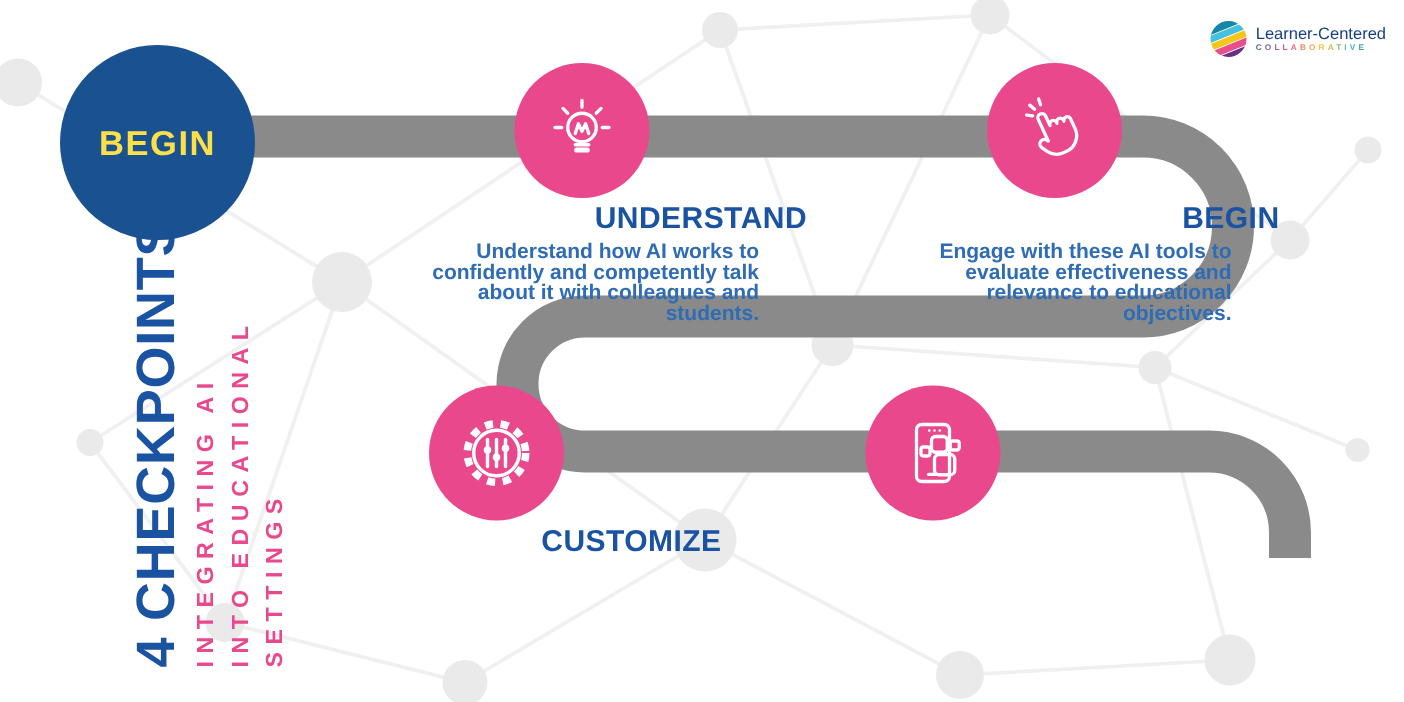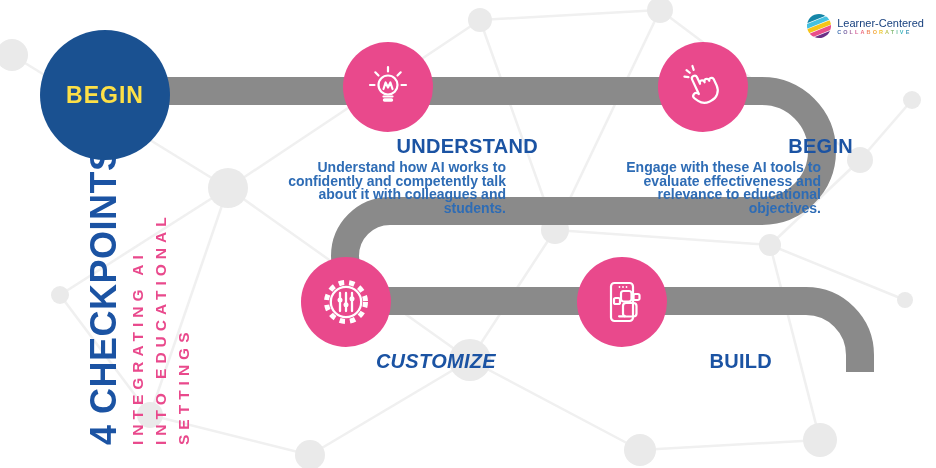--- a/index.html
+++ b/index.html
@@ -19,21 +19,21 @@
   .road path{stroke:var(--path-gray);stroke-width:28;fill:none;}
 
   .terminal{position:absolute;z-index:3;border-radius:50%;background:var(--navy);
     display:flex;align-items:center;justify-content:center;color:#fde047;font-weight:700;}
   #begin-circle{left:40px;top:30px;width:130px;height:130px;font-size:23px;letter-spacing:1px;}
   #iterate-circle{left:787px;top:329px;width:110px;height:110px;font-size:21px;letter-spacing:.5px;}
 
   .cp{position:absolute;width:300px;text-align:right;z-index:2;}
   #cp-understand{left:238px;top:42px;}
   #cp-engage{left:553px;top:42px;}
-  #cp-customize{left:196px;top:257px;font-style:italic;}
+  #cp-customize{left:181px;top:257px;}
   #cp-build{left:472px;top:257px;}
   .cp-circle{width:90px;height:90px;border-radius:50%;background:var(--pink);
     margin:0 auto;display:flex;align-items:center;justify-content:center;}
   .cp-circle svg{stroke:#fff;fill:none;stroke-linecap:round;stroke-linejoin:round;}
   .cp-title{margin-top:3px;font-size:20px;font-weight:700;color:var(--heading-blue);letter-spacing:.3px;}
   .cp-desc{margin:3px auto 0;width:236px;font-size:14px;line-height:13.5px;color:var(--body-blue);font-weight:600;}
 
   .vertical-title{position:absolute;left:84px;top:445px;width:297px;
     transform:rotate(-90deg);transform-origin:0 0;z-index:2;}
   .vt-main{font-size:36px;font-weight:800;color:var(--heading-blue);letter-spacing:.5px;line-height:40px;white-space:nowrap;}
@@ -153,21 +153,20 @@
         <circle cx="-2.5" cy="-15" r="0.9" fill="#fff" stroke="none"></circle>
         <circle cx="1" cy="-15" r="0.9" fill="#fff" stroke="none"></circle>
         <circle cx="4.5" cy="-15" r="0.9" fill="#fff" stroke="none"></circle>
         <rect x="-4" y="13.2" width="8" height="2.2" rx="1.1" fill="#fff" stroke="none"></rect>
         <rect x="-1" y="-11" width="10.5" height="10.5" rx="2.5"></rect>
         <rect x="11.5" y="-8" width="6" height="6" rx="1.6"></rect>
         <rect x="-8" y="-4" width="6" height="6" rx="1.6"></rect>
         <rect x="1" y="1" width="13.5" height="13.5" rx="3"></rect>
       </svg>
     </div>
-    <div class="cp-title">BUILD</div>
   </div>
 
   <div class="logo">
     <svg width="26" height="26" viewBox="0 0 26 26">
       <defs>
           <clipPath id="lc-clip">
             <circle cx="13" cy="13" r="12"></circle>
           </clipPath>
         </defs>
       <g clip-path="url(#lc-clip)" transform="rotate(-22 13 13)">

